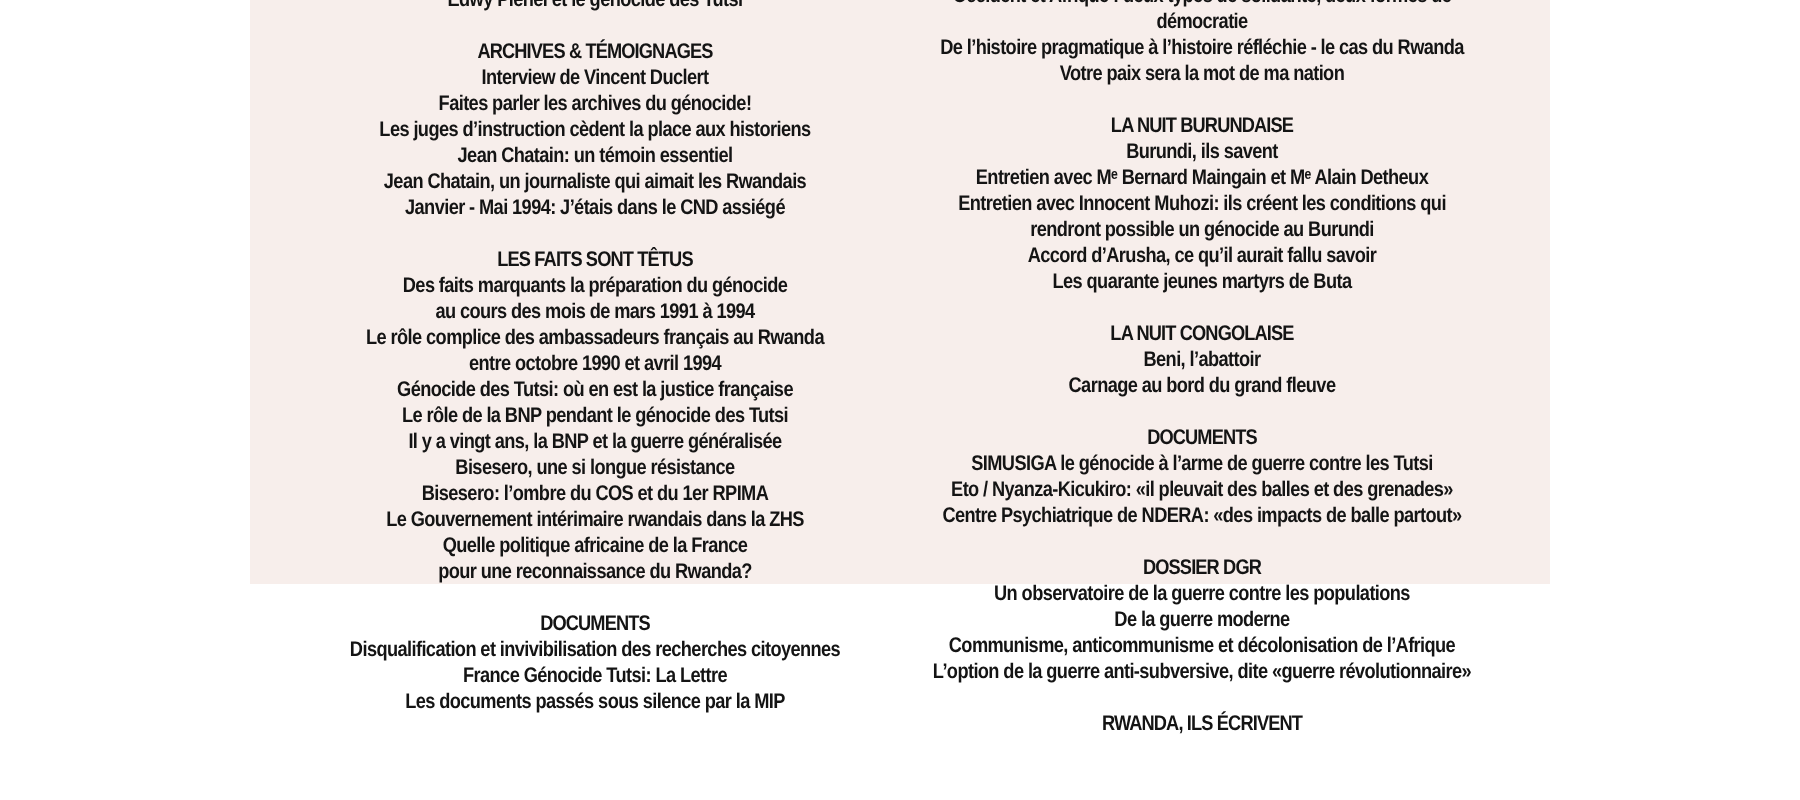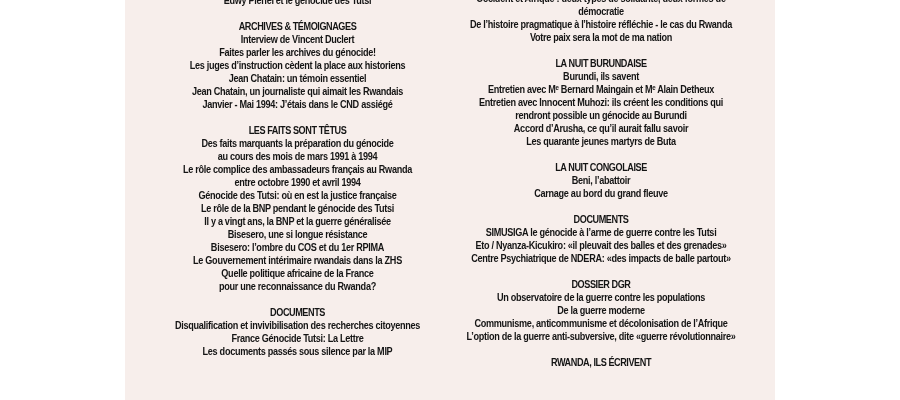--- a/index.html
+++ b/index.html
@@ -2,21 +2,21 @@
 <html><head>
 <meta charset="utf-8">
 <style>
   html, body { margin: 0; padding: 0; }
   body {
     width: 900px; height: 400px; overflow: hidden;
     background: #ffffff; position: relative;
     font-family: "Liberation Sans", "DejaVu Sans", sans-serif;
   }
   .page {
-    position: absolute; left: 125px; top: 0; width: 650px; height: 400px;
+    position: absolute; left: 125px; top: 0; width: 650px; height: 292px;
     background: #f7eeeb;
   }
   .col {
     position: absolute; top: 0; text-align: center; color: #141414;
     font-size: 10.6px; line-height: 13px; letter-spacing: -0.35px;
     font-weight: 700; transform: scaleX(0.86); transform-origin: center top;
   }
   .col.left { left: 0; width: 345px; top: -6px; }
   .col.right { left: 300px; width: 352px; top: -8px; }
   .section { margin-bottom: 13px; }

